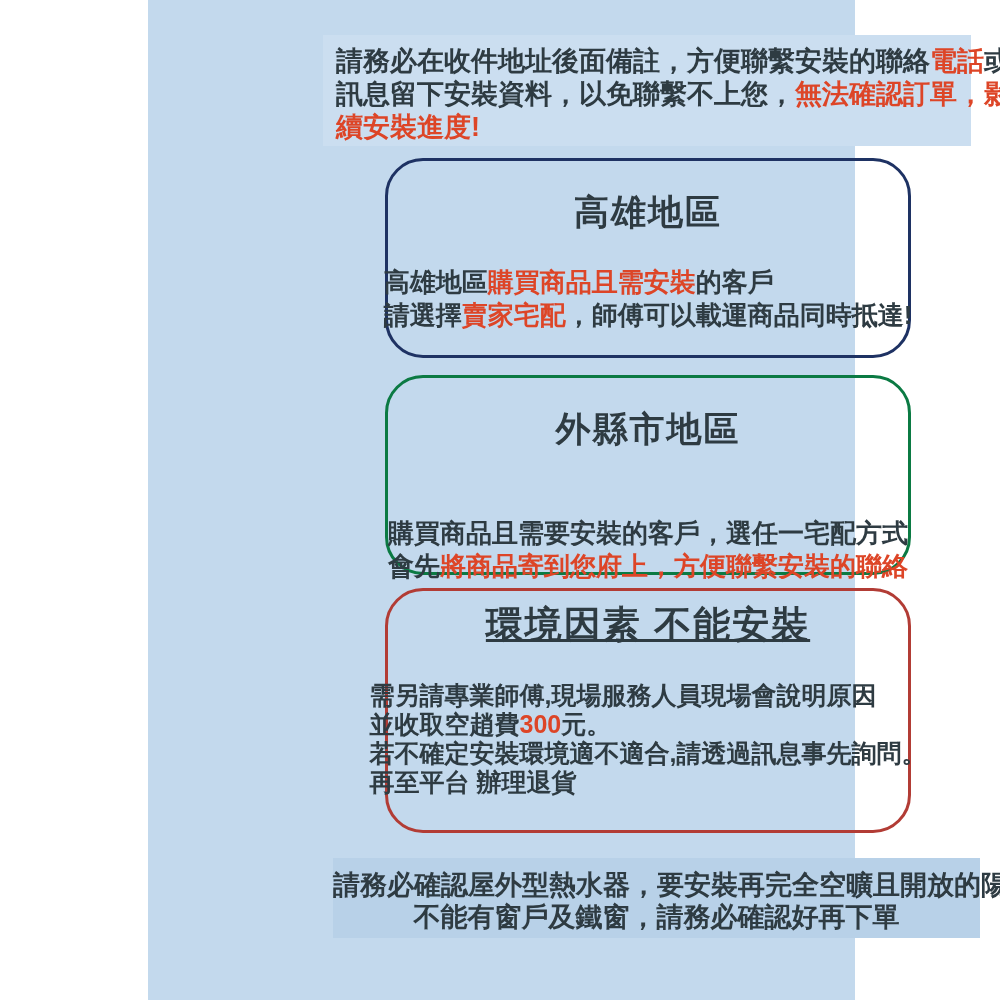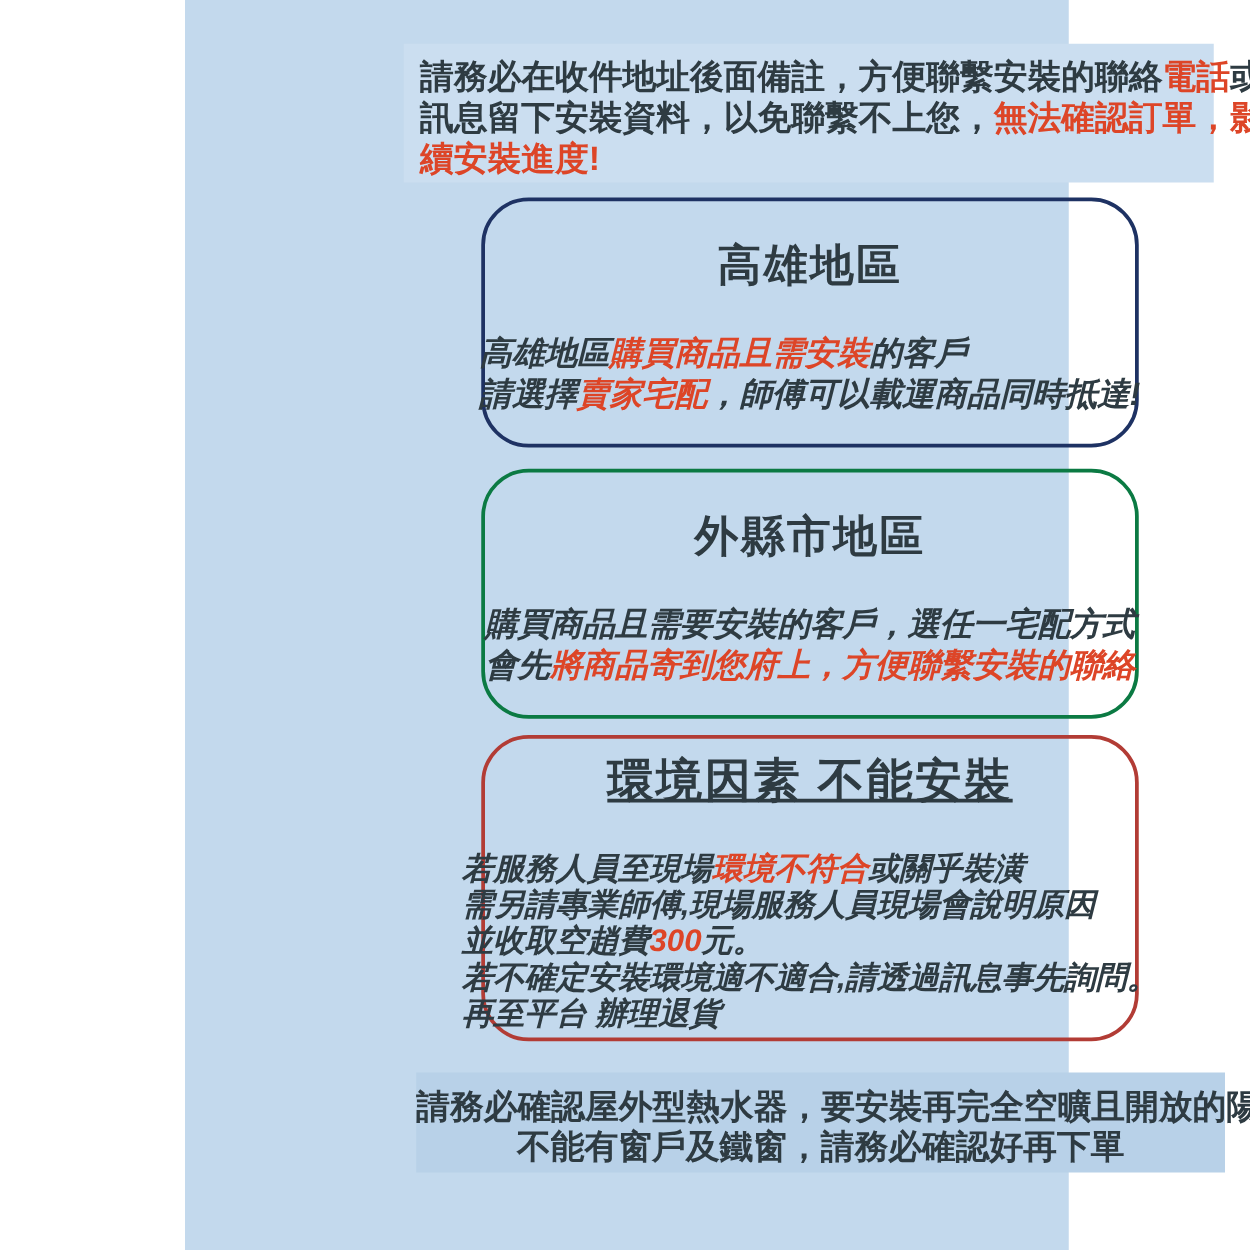--- a/index.html
+++ b/index.html
@@ -49,34 +49,33 @@
     width:526px;
     box-sizing:border-box;
     border:3px solid var(--dark);
     border-radius:38px;
     display:flex;flex-direction:column;align-items:center;
     text-align:left;
     color:var(--dark);
     background:transparent;
   }
   .box-kaohsiung{top:158px;height:200px;border-color:var(--navy);}
-  .box-other{top:375px;height:200px;border-color:var(--green);}
+  .box-other{top:375px;height:200px;border-color:var(--green);gap:34px;}
   .box-env{top:588px;height:245px;border-color:var(--redborder);}
   .box-title{
     font-size:35px;font-weight:bold;
     margin-top:28px;
     letter-spacing:2px;
   }
   .box-env .box-title{margin-top:9px;font-size:37px;text-decoration:underline;}
   .box-body{
     margin-top:30px;
     font-size:26px;font-weight:bold;
     line-height:33px;
     white-space:nowrap;
-    font-style:italic;
   }
   .box-env .box-body{margin-top:31px;font-size:25px;line-height:29px;}
   .bottomnote{
     position:absolute;
     left:185px;top:858px;
     width:647px;height:80px;
     box-sizing:border-box;
     padding-top:11px;
     background:var(--bottomnote-bg);
     color:var(--dark);
@@ -112,21 +111,20 @@
       <div class="box-title">外縣市地區</div>
       <div class="box-body">
           <div class="tline"><span>購買商品且需要安裝的客戶，選任一宅配方式</span></div>
           <div class="tline"><span>會先</span><span class="red">將商品寄到您府上，方便聯繫安裝的聯絡</span></div>
         </div>
     </div>
 
     <div class="infobox box-env">
       <div class="box-title">環境因素 不能安裝</div>
       <div class="box-body">
-          <div class="tline"><span>若服務人員至現場</span><span class="red">環境不符合</span><span>或關乎裝潢</span></div>
           <div class="tline"><span>需另請專業師傅,現場服務人員現場會說明原因</span></div>
           <div class="tline"><span>並收取空趙費</span><span class="red">300</span><span>元。</span></div>
           <div class="tline"><span>若不確定安裝環境適不適合,請透過訊息事先詢問。</span></div>
           <div class="tline"><span>再至平台 辦理退貨</span></div>
         </div>
     </div>
 
     <div class="bottomnote">
         <div class="tline"><span>請務必確認屋外型熱水器，要安裝再完全空曠且開放的陽台</span></div>
         <div class="tline"><span>不能有窗戶及鐵窗，請務必確認好再下單</span></div>

